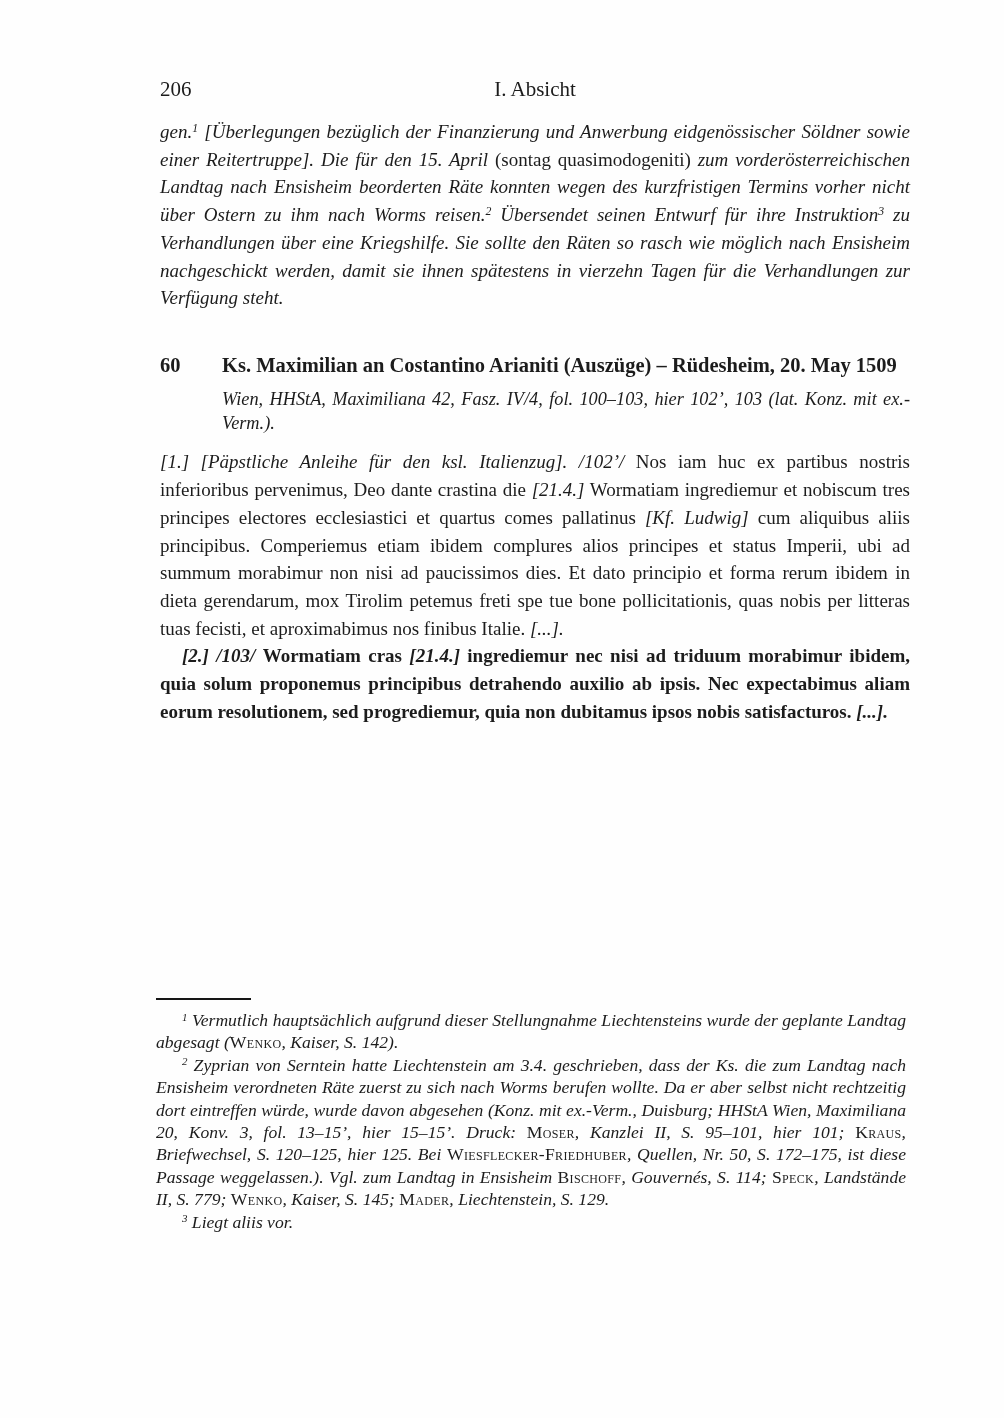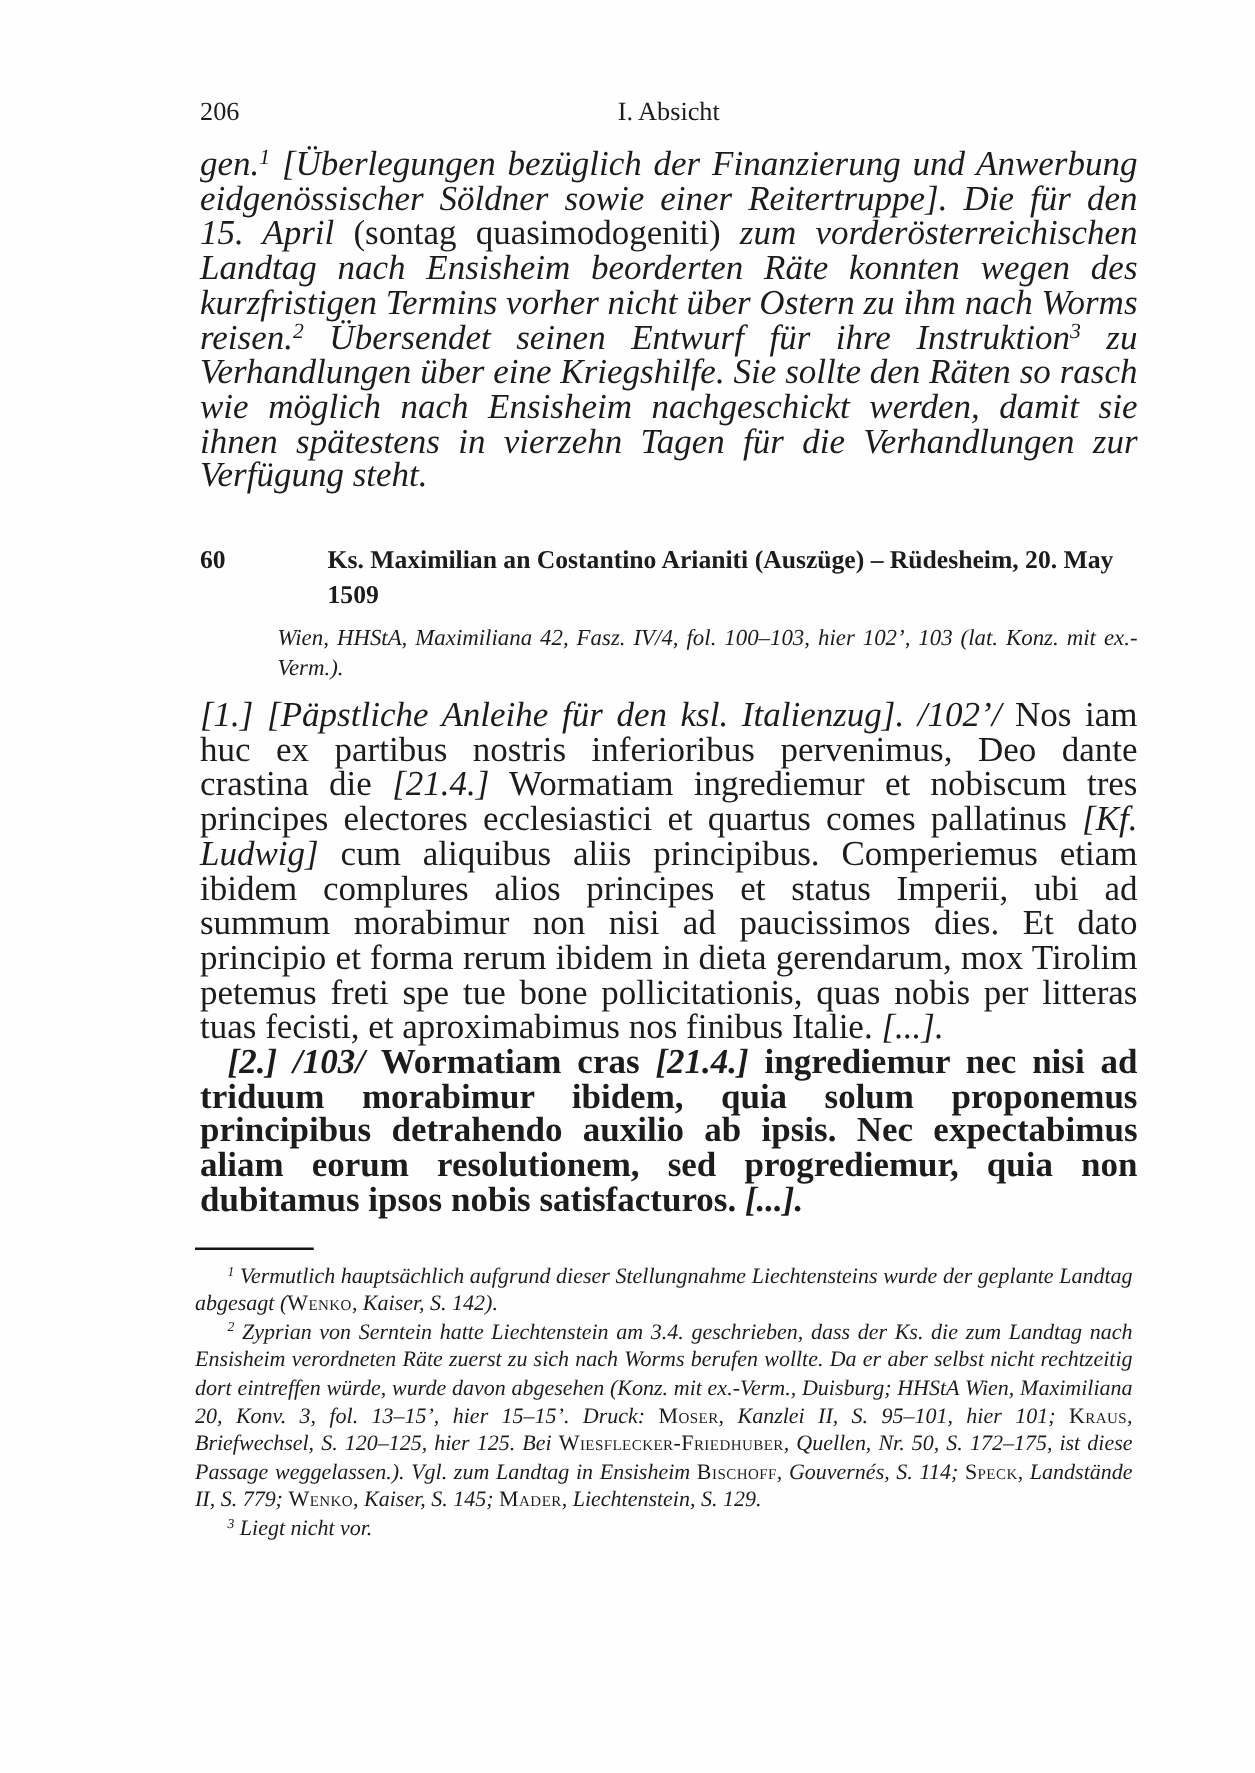--- a/index.html
+++ b/index.html
@@ -23,33 +23,32 @@
     font-size: 21px;
     line-height: 26px;
     height: 26px;
     margin-bottom: 16px;
   }
   .pagenum { position: absolute; left: 0; top: 0; }
   .head-title { position: absolute; left: 0; right: 0; top: 0; text-align: center; }
 
   p { margin: 0; }
   .para {
-    font-size: 28px;
+    font-size: 19px;
     line-height: 27.7px;
     text-align: justify;
   }
   .intro { font-style: italic; }
 
   .entry-heading {
     display: flex;
     margin-top: 40px;
     font-size: 20.5px;
     line-height: 27.5px;
     font-weight: bold;
-    gap: 40px;
   }
   .entry-num { width: 62px; flex: 0 0 62px; }
   .entry-title { flex: 1; }
 
   .summary {
     margin: 12px 0 0 62px;
     font-size: 20.5px;
     line-height: 27.5px;
     font-style: italic;
     text-align: justify;
@@ -117,15 +116,15 @@
     <p class="para body-1"><span class="run-i">[1.] [Päpstliche Anleihe für den ksl. Italienzug]. /102’/ </span><span class="run-r">Nos iam huc ex partibus nostris inferioribus pervenimus, Deo dante crastina die </span><span class="run-i">[21.4.]</span><span class="run-r"> Wormatiam ingrediemur et nobiscum tres principes electores ecclesiastici et quartus comes pallatinus </span><span class="run-i">[Kf. Ludwig]</span><span class="run-r"> cum aliquibus aliis principibus. Comperiemus etiam ibidem complures alios principes et status Imperii, ubi ad summum morabimur non nisi ad paucissimos dies. Et dato principio et forma rerum ibidem in dieta gerendarum, mox Tirolim petemus freti spe tue bone pollicitationis, quas nobis per litteras tuas fecisti, et aproximabimus nos finibus Italie. </span><span class="run-i">[...].</span></p>
 
     <p class="para body-2"><span class="run-i">[2.] /103/ </span><span class="run-r">Wormatiam cras </span><span class="run-i">[21.4.]</span><span class="run-r"> ingrediemur nec nisi ad triduum morabimur ibidem, quia solum proponemus principibus detrahendo auxilio ab ipsis. Nec expectabimus aliam eorum resolutionem, sed progrediemur, quia non dubitamus ipsos nobis satisfacturos. </span><span class="run-i">[...].</span></p>
 
   </div>
 
   <div class="footnotes">
     <div class="footnote-sep"></div>
     <p class="footnote"><span class="run-sup">1</span><span class="run-i"> Vermutlich hauptsächlich aufgrund dieser Stellungnahme Liechtensteins wurde der geplante Landtag abgesagt (</span><span class="run-sc">Wenko</span><span class="run-i">, Kaiser, S. 142).</span></p>
     <p class="footnote"><span class="run-sup">2</span><span class="run-i"> Zyprian von Serntein hatte Liechtenstein am 3.4. geschrieben, dass der Ks. die zum Landtag nach Ensisheim verordneten Räte zuerst zu sich nach Worms berufen wollte. Da er aber selbst nicht rechtzeitig dort eintreffen würde, wurde davon abgesehen (Konz. mit ex.-Verm., Duisburg; HHStA Wien, Maximiliana 20, Konv. 3, fol. 13–15’, hier 15–15’. Druck: </span><span class="run-sc">Moser</span><span class="run-i">, Kanzlei II, S. 95–101, hier 101; </span><span class="run-sc">Kraus</span><span class="run-i">, Briefwechsel, S. 120–125, hier 125. Bei </span><span class="run-sc">Wiesflecker-Friedhuber</span><span class="run-i">, Quellen, Nr. 50, S. 172–175, ist diese Passage weggelassen.). Vgl. zum Landtag in Ensisheim </span><span class="run-sc">Bischoff</span><span class="run-i">, Gouvernés, S. 114; </span><span class="run-sc">Speck</span><span class="run-i">, Landstände II, S. 779; </span><span class="run-sc">Wenko</span><span class="run-i">, Kaiser, S. 145; </span><span class="run-sc">Mader</span><span class="run-i">, Liechtenstein, S. 129.</span></p>
-    <p class="footnote"><span class="run-sup">3</span><span class="run-i"> Liegt nicht vor.</span></p>
+    <p class="footnote"><span class="run-sup">3</span><span class="run-i"> Liegt aliis vor.</span></p>
   </div>
 </div>
 
 </body></html>

